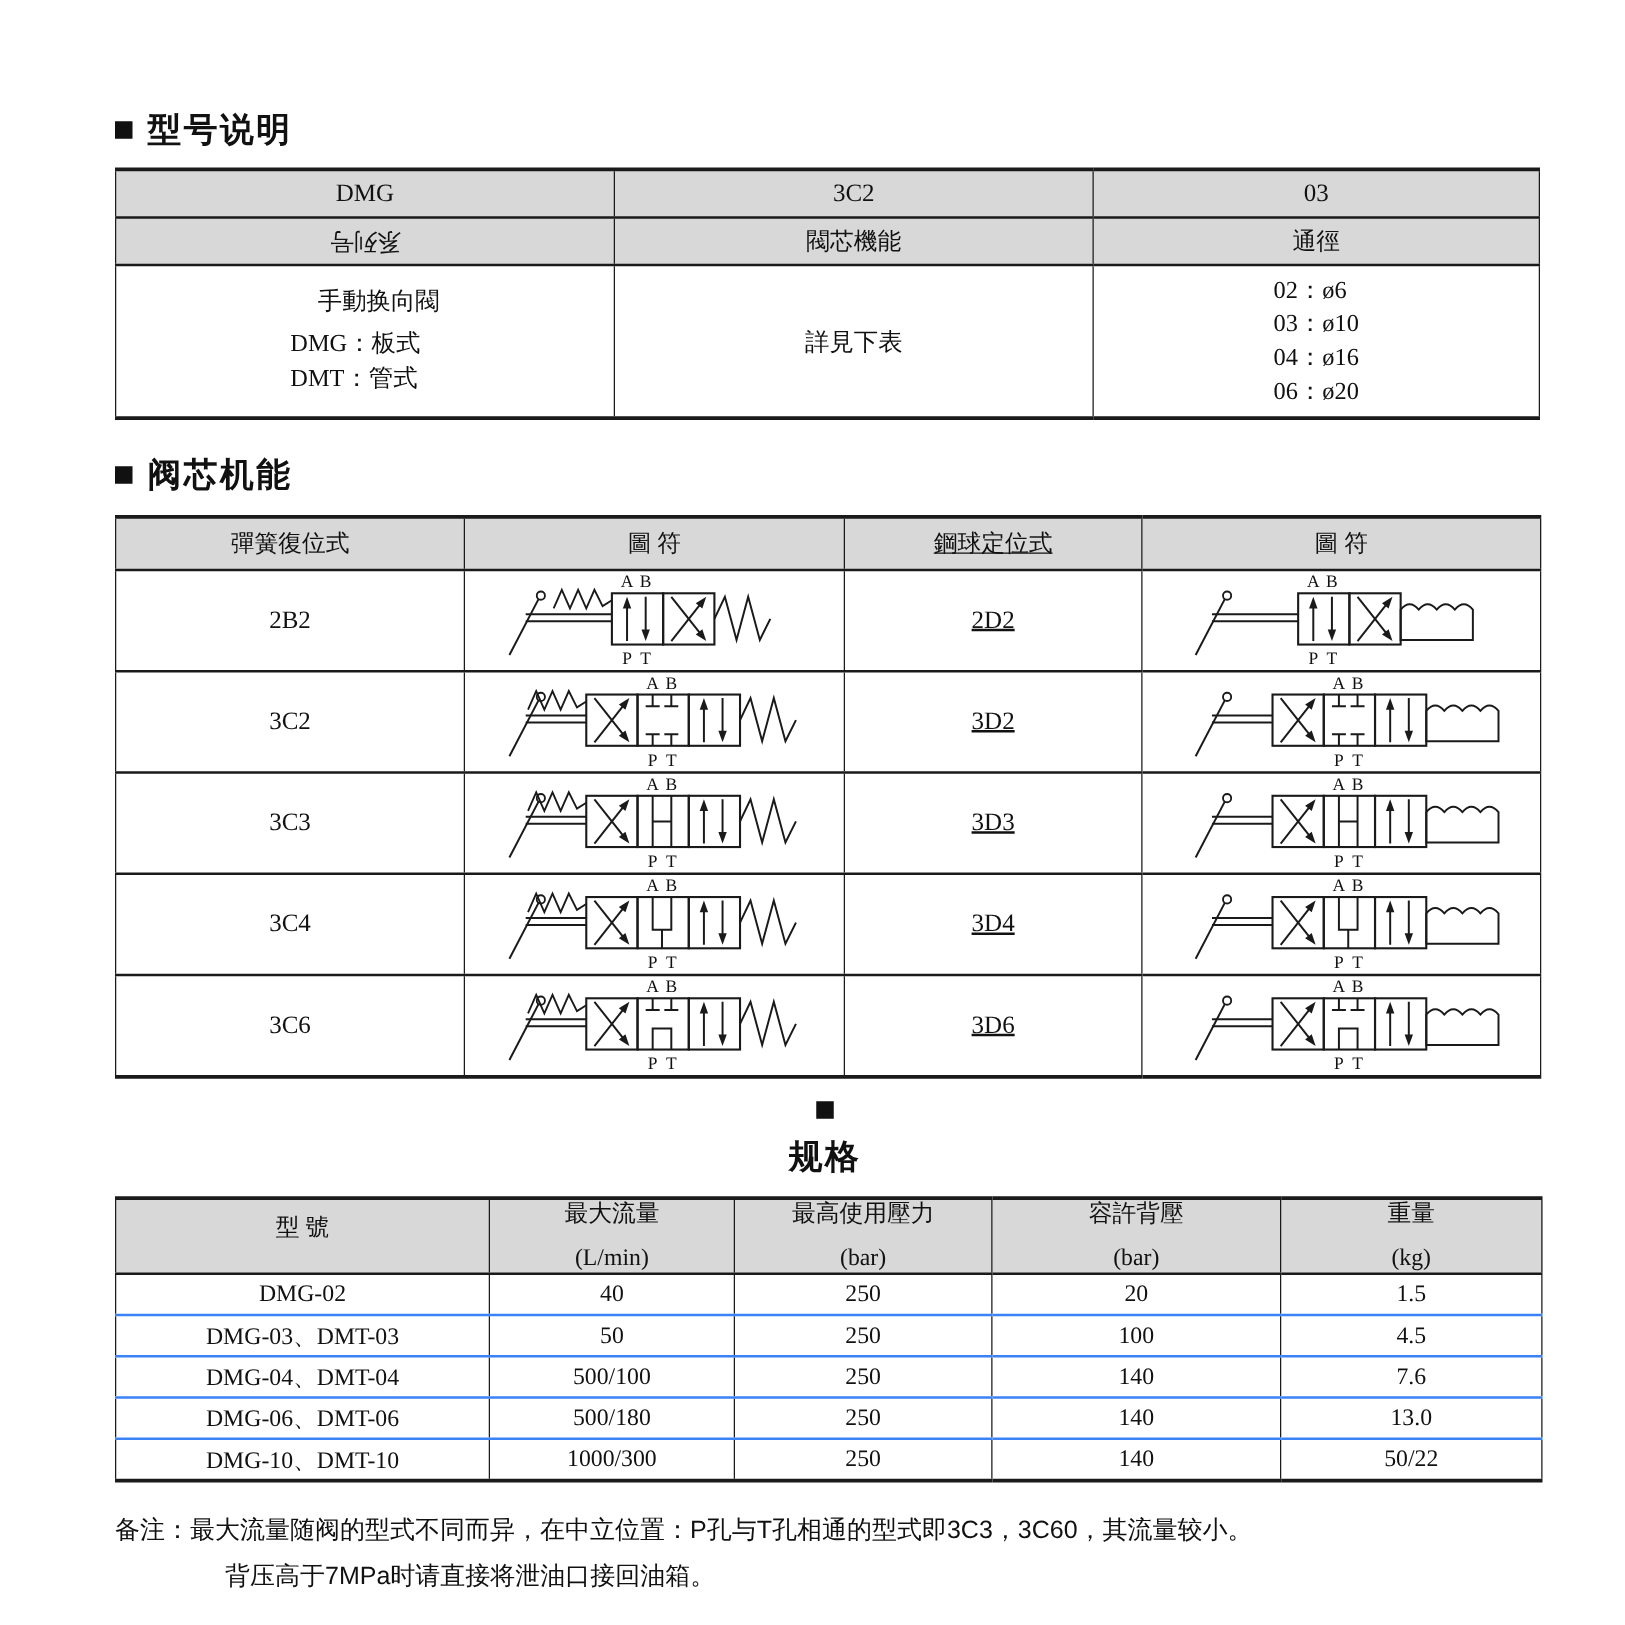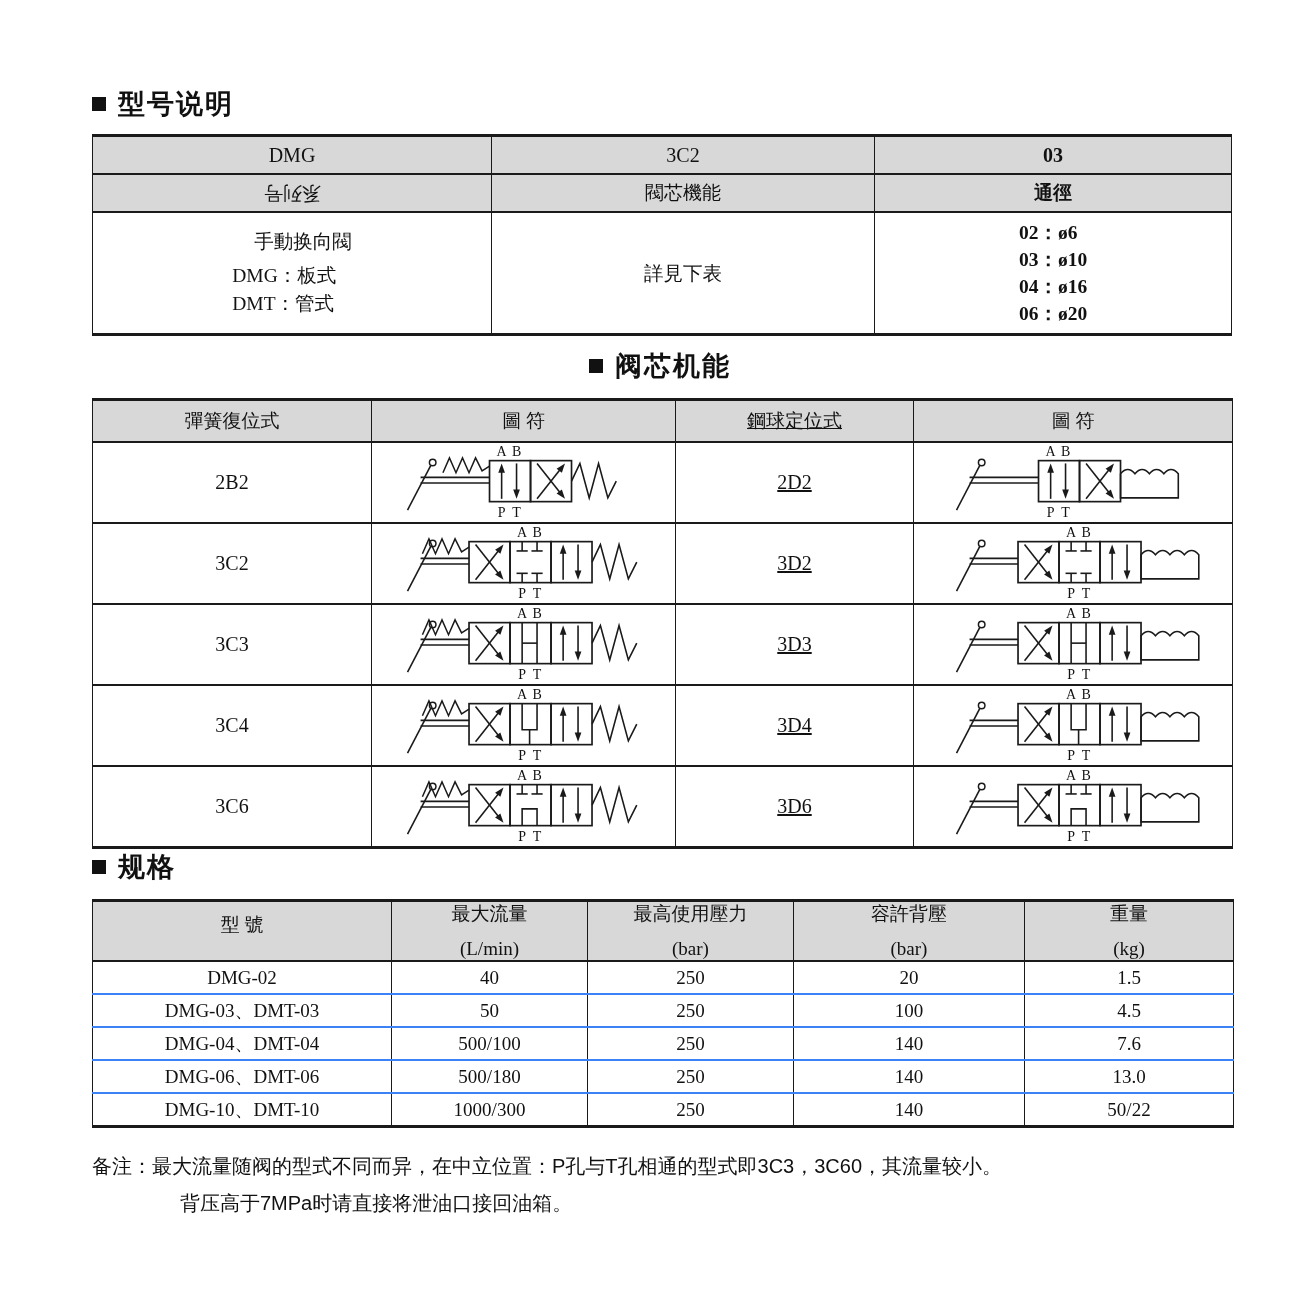--- a/index.html
+++ b/index.html
@@ -16,21 +16,21 @@
   
   table{border-collapse:collapse;table-layout:fixed;width:1136px;color:#111;}
   td{border:1px solid #1a1a1a;text-align:center;vertical-align:middle;padding:0;}
   .gray td{background:#d8d8d8;}
 
   
   .t1{margin-top:12px;}
   .t1 .r1 td{height:36px;font-size:20px;border-top:3px solid #1a1a1a;border-bottom:2px solid #1a1a1a;}
   .t1 .r2 td{height:36px;font-size:19px;border-bottom:2px solid #1a1a1a;}
   .t1 .r3 td{height:120px;font-size:19.5px;border-bottom:3px solid #1a1a1a;}
-  .t1 .c1{width:398px;} .t1 .c2{width:382px;} .t1 .c3{width:356px;font-weight:bold;}
+  .t1 .c1{width:398px;} .t1 .c2{width:382px;} .t1 .c3{width:356px;}
   .flip{display:inline-block;transform:rotate(180deg);}
   .stack{display:inline-block;text-align:left;line-height:28px;}
   .stack .first{padding-left:22px;margin-bottom:6px;}
   .stack.bores{line-height:27px;}
 
   
   .t2{margin-top:14px;}
   .t2 .hd td{height:40px;font-size:19px;border-top:3px solid #1a1a1a;border-bottom:2px solid #1a1a1a;}
   .t2 .vrow td{height:79px;border-bottom:2px solid #1a1a1a;}
   .t2 .vrow:last-child td{border-bottom:3px solid #1a1a1a;}
@@ -92,21 +92,21 @@
             <div>02：ø6</div>
             <div>03：ø10</div>
             <div>04：ø16</div>
             <div>06：ø20</div>
           </div>
         </td>
       </tr>
     </tbody>
       </table>
 
-    <div class="sec-title" style="margin-top:12px;justify-content:center;">
+    <div class="sec-title" style="margin-top:26px;">
       <span class="bullet"></span>
       <span>阀芯机能</span>
     </div>
 
     <table class="t2">
       <tbody>
           <tr class="gray hd">
         <td class="mcol">彈簧復位式</td>
         <td class="scol1">圖 符</td>
         <td class="mcol2">鋼球定位式</td>
@@ -427,21 +427,21 @@
                   <text x="169" y="15" text-anchor="middle" font-size="15" font-family="&quot;Liberation Serif&quot;, serif" fill="#111">B</text>
                   <text x="153" y="81" text-anchor="middle" font-size="15" font-family="&quot;Liberation Serif&quot;, serif" fill="#111">P</text>
                   <text x="169" y="81" text-anchor="middle" font-size="15" font-family="&quot;Liberation Serif&quot;, serif" fill="#111">T</text>
                 </svg>
               </div>
             </td>
       </tr>
     </tbody>
       </table>
 
-    <div class="sec-title" style="">
+    <div class="sec-title" style="margin-top:18px;flex-direction:column;">
       <span class="bullet"></span>
       <span>规格</span>
     </div>
 
     <table class="t3">
       <tbody>
           <tr class="gray hd">
         <td class="sc1">
           <div class="h-main">型 號</div>
           <div class="h-unit"></div>

